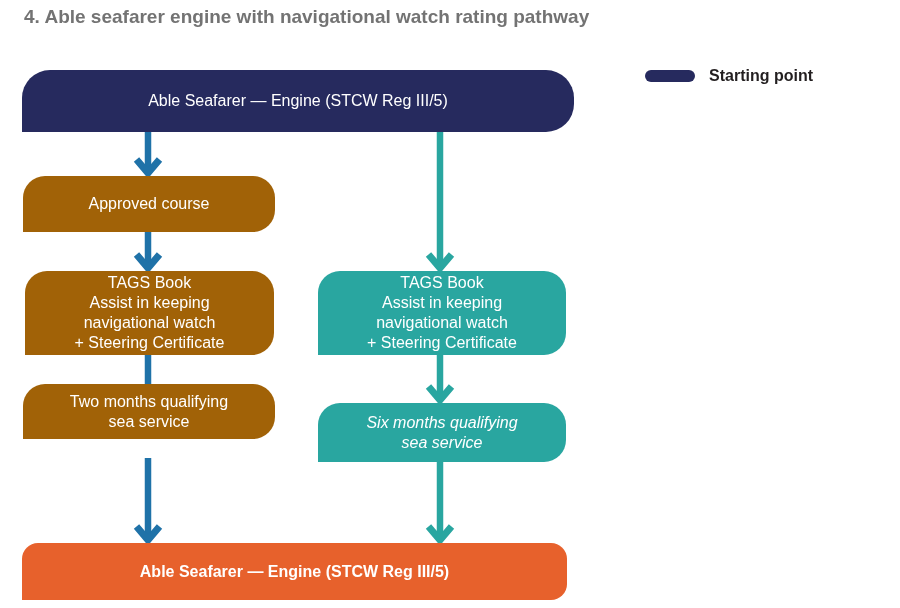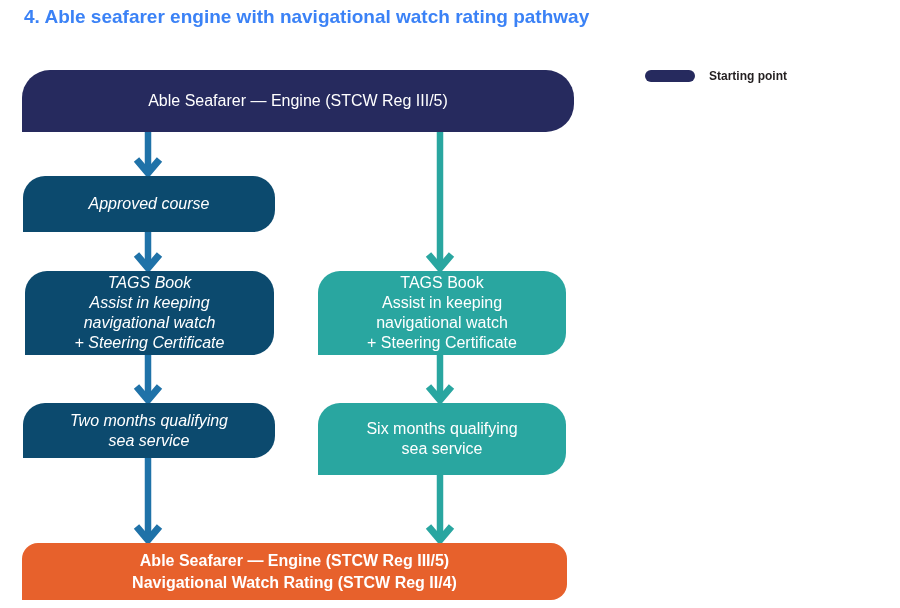--- a/index.html
+++ b/index.html
@@ -2,53 +2,53 @@
 <html><head>
 <meta charset="utf-8">
 <style>
   html,body { margin:0; padding:0; background:#ffffff; }
   .canvas {
     position:relative; width:900px; height:608px; background:#ffffff;
     font-family:"Liberation Sans", sans-serif; overflow:hidden;
   }
   .title {
     position:absolute; left:24px; top:6px;
-    font-size:19px; font-weight:bold; color:#3b82f6; letter-spacing:0;
+    font-size:19px; font-weight:bold; color:#737373; letter-spacing:0;
   }
   .box {
     position:absolute; color:#ffffff;
     display:flex; flex-direction:column; justify-content:center; align-items:center;
     text-align:center; box-sizing:border-box;
   }
   .box .ln { font-size:16px; line-height:20px; }
   .navy   { background:#262A5E; }
-  .blue   { background:#0c4a6e;font-style:italic; }
+  .blue   { background:#a16207; }
   .teal   { background:#29A6A0; }
   .orange { background:#E7612C; }
 
   .start-box  { left:22px; top:70px;  width:552px; height:62px; border-radius:28px 28px 28px 0; }
   .start-box .ln { font-size:16px; }
   .p1-step0   { left:23px; top:176px; width:252px; height:56px; border-radius:22px 22px 22px 0; }
   .p1-step1   { left:25px; top:271px; width:249px; height:84px; border-radius:22px 22px 22px 0; }
-  .p1-step2   { left:23px; top:403px; width:252px; height:55px; border-radius:22px 22px 22px 0; }
+  .p1-step2   { left:23px; top:384px; width:252px; height:55px; border-radius:22px 22px 22px 0; }
   .p2-step0   { left:318px; top:271px; width:248px; height:84px; border-radius:22px 22px 22px 0; }
-  .p2-step1   { left:318px; top:403px; width:248px; height:72px; border-radius:22px 22px 22px 0; }
+  .p2-step1   { left:318px; top:403px; width:248px; height:59px; border-radius:22px 22px 22px 0;font-style:italic; }
   .goal-box   { left:22px; top:543px; width:545px; height:57px; border-radius:16px 16px 16px 0; }
   .goal-box .ln { font-size:16px; font-weight:bold; line-height:22px; }
 
   .arrows { position:absolute; left:0; top:0; pointer-events:none; }
   .arrows .stroke-blue { stroke:#1F72A8; }
   .arrows .stroke-teal { stroke:#29A6A0; }
   .arrows line     { stroke-width:6.5; }
   .arrows polyline { stroke-width:7; fill:none; stroke-linejoin:miter; }
 
   .legend { position:absolute; left:645px; top:60px; }
   .legend-row { display:flex; align-items:center; height:31px; }
   .legend-pill { width:50px; height:12px; border-radius:6px; flex:0 0 auto; }
-  .legend-label { margin-left:14px; font-size:12px; font-weight:bold; color:#231F20; white-space:nowrap; }
+  .legend-label { margin-left:14px; font-size:16px; font-weight:bold; color:#231F20; white-space:nowrap; }
 </style>
 </head>
 <body>
 
 <div class="canvas">
 
   <div class="title">4. Able seafarer engine with navigational watch rating pathway</div>
 
   <svg class="arrows" width="900" height="608" viewBox="0 0 900 608">
     <g>
@@ -105,21 +105,20 @@
     <div class="ln">navigational watch</div>
     <div class="ln">+ Steering Certificate</div>
   </div>
   <div class="box teal p2-step1">
     <div class="ln">Six months qualifying</div>
     <div class="ln">sea service</div>
   </div>
 
   <div class="box orange goal-box">
     <div class="ln">Able Seafarer — Engine (STCW Reg III/5)</div>
-    <div class="ln">Navigational Watch Rating (STCW Reg II/4)</div>
   </div>
 
   <div class="legend">
     <div class="legend-row">
       <span class="legend-pill navy"></span>
       <span class="legend-label">Starting point</span>
     </div>
   </div>
 
 </div>

